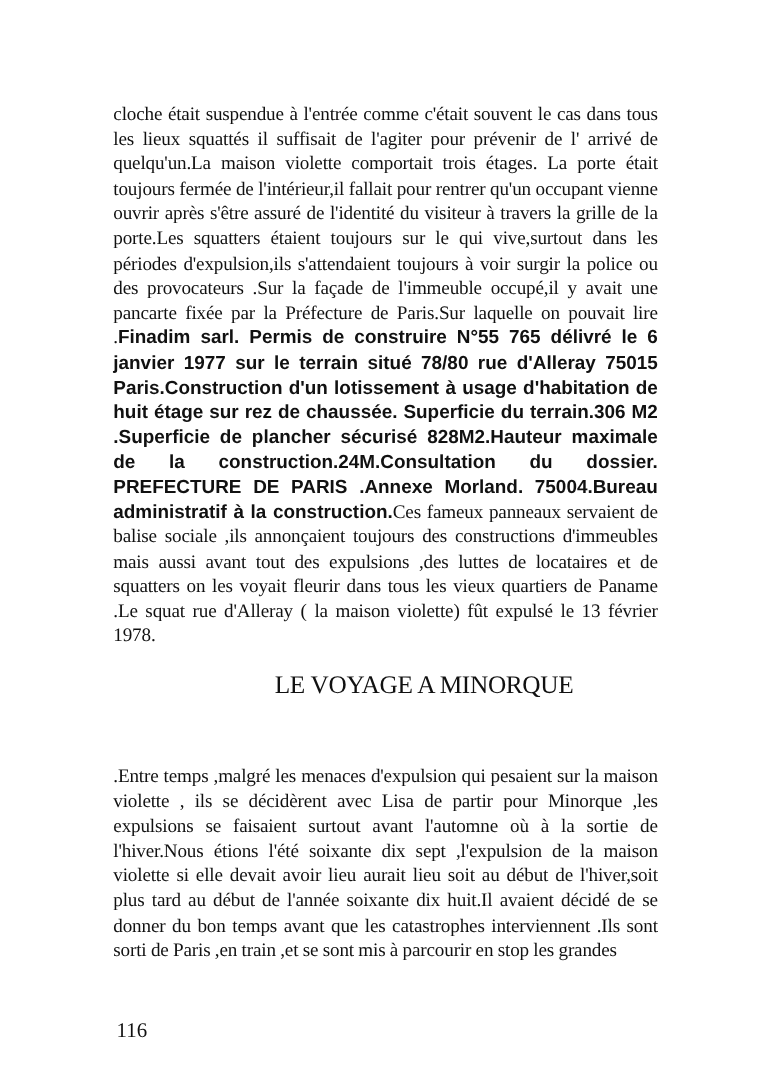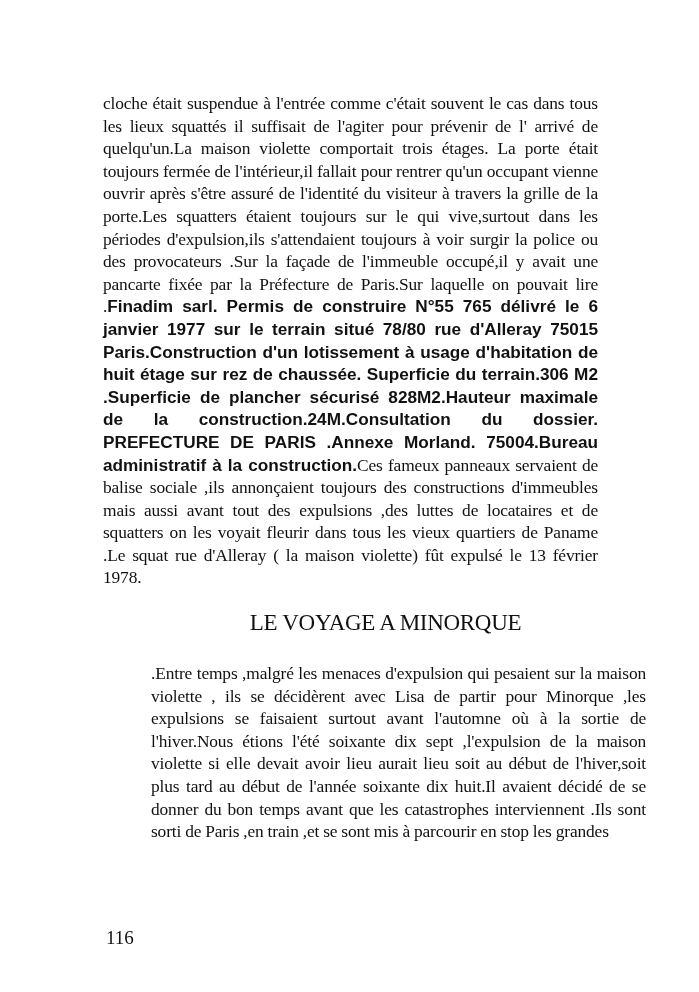--- a/index.html
+++ b/index.html
@@ -27,21 +27,21 @@
       left: 103px;
       width: 495px;
       font-size: 17.4px;
       line-height: 22.6px;
       text-align: justify;
       letter-spacing: -0.15px;
       word-spacing: -0.2px;
       margin: 0;
     }
     .para-1 { top: 92px; }
-    .para-2 { top: 662px; margin-left: 48px; }
+    .para-2 { top: 694px; }
     .bold {
       font-family: "Liberation Sans", "DejaVu Sans", sans-serif;
       font-weight: bold;
       font-size: 17.2px;
       letter-spacing: 0;
       word-spacing: 0;
     }
     .chapter-title {
       position: absolute;
       left: 0;

